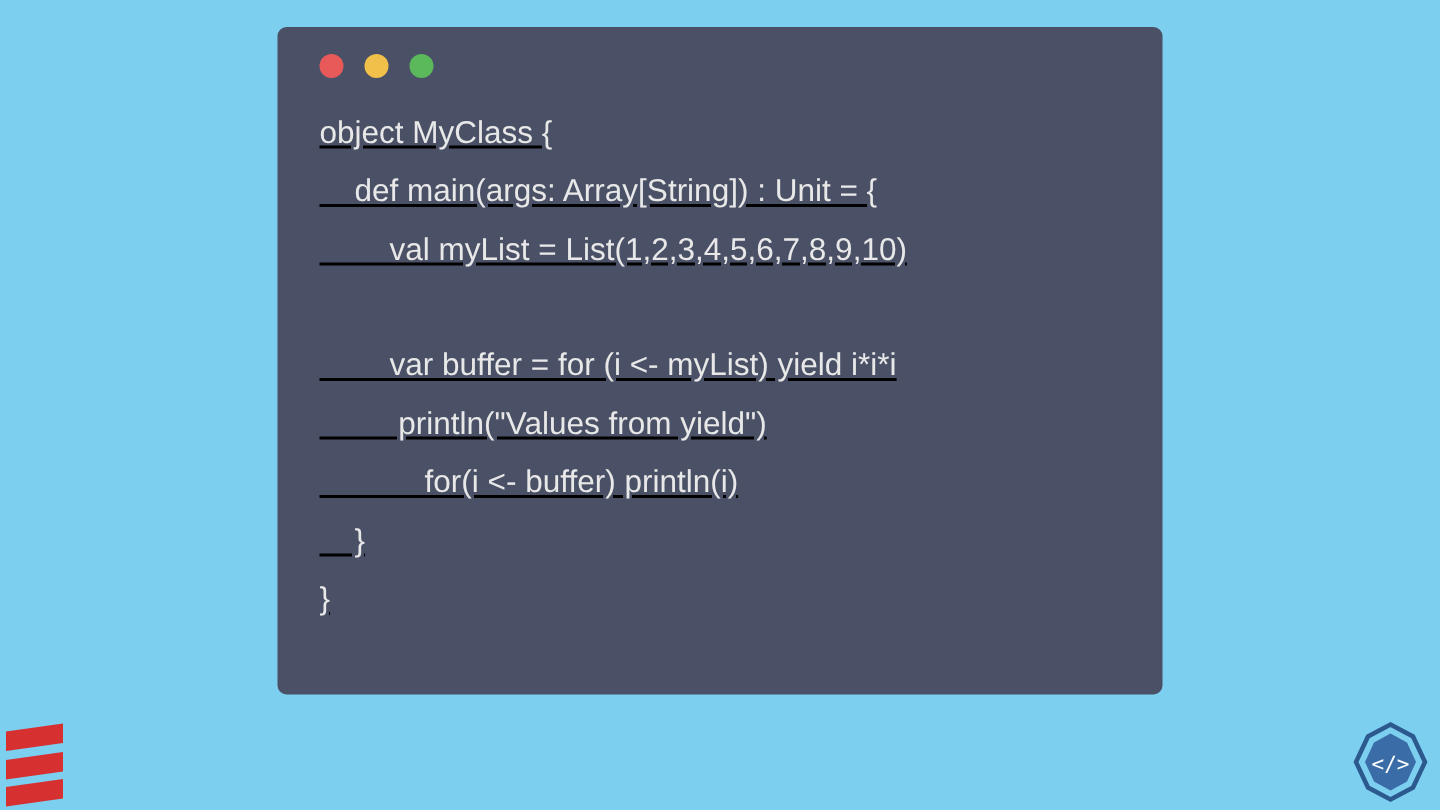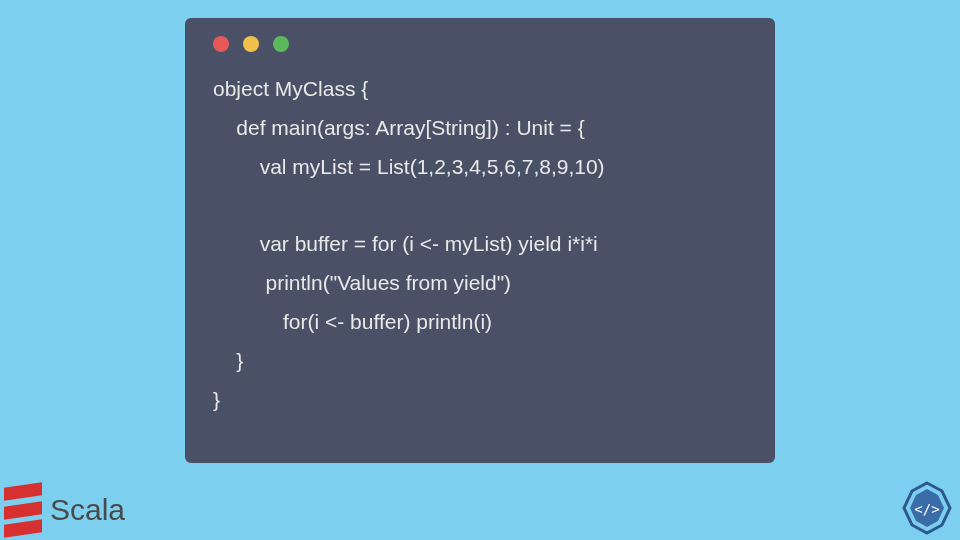--- a/index.html
+++ b/index.html
@@ -16,20 +16,21 @@
     }
     .code-window {
       position: absolute;
       left: 185px;
       top: 18px;
       width: 590px;
       height: 445px;
       background: #4a5166;
       border-radius: 6px;
       padding: 18px 28px;
+      text-decoration: underline;
     }
     .window-controls {
       display: flex;
       gap: 14px;
       margin-bottom: 18px;
     }
     .control-dot {
       width: 16px;
       height: 16px;
       border-radius: 50%;
@@ -109,21 +110,20 @@
 <span>    }</span>
 <span>}</span></div>
 </div>
 
 <div class="scala-logo">
   <div class="scala-icon">
     <div class="scala-bar"></div>
     <div class="scala-bar"></div>
     <div class="scala-bar"></div>
   </div>
-  <span class="scala-text">Scala</span>
 </div>
 
 <div class="delft-logo">
   <div class="delft-icon">
     <svg width="54" height="54" viewBox="0 0 54 54">
       <polygon points="27,2 42,10 50,27 42,44 27,52 12,44 4,27 12,10" fill="none" stroke="#2c5a8f" stroke-width="3"></polygon>
       <polygon points="27,8 38,14 44,27 38,40 27,46 16,40 10,27 16,14" fill="#3a6ca8"></polygon>
       <text x="27" y="33" text-anchor="middle" fill="white" font-size="14" font-family="monospace">&lt;/&gt;</text>
     </svg>
   </div>

